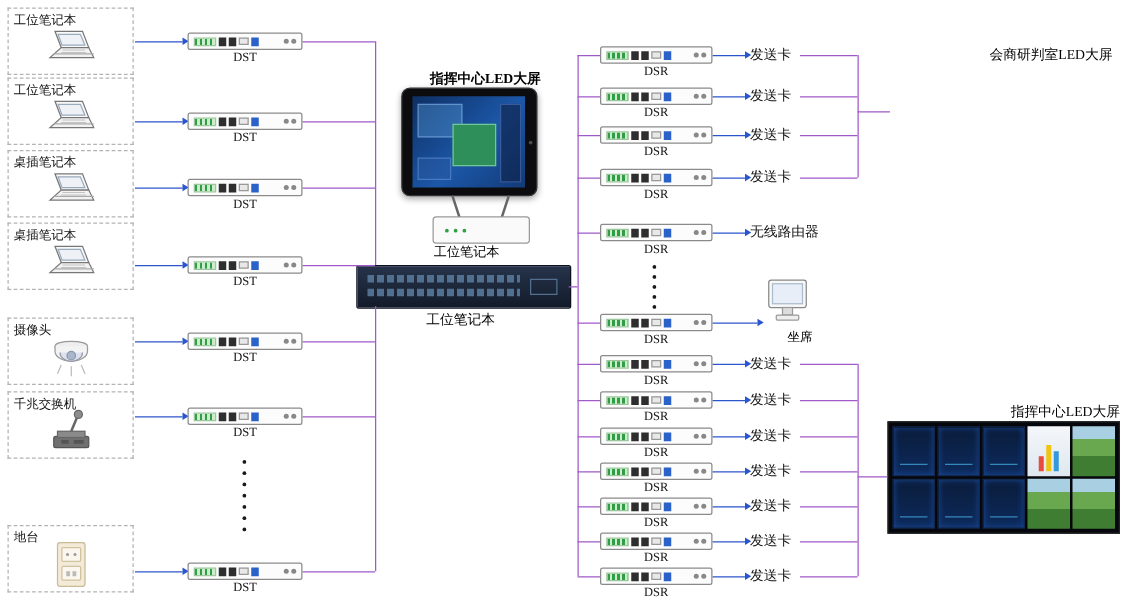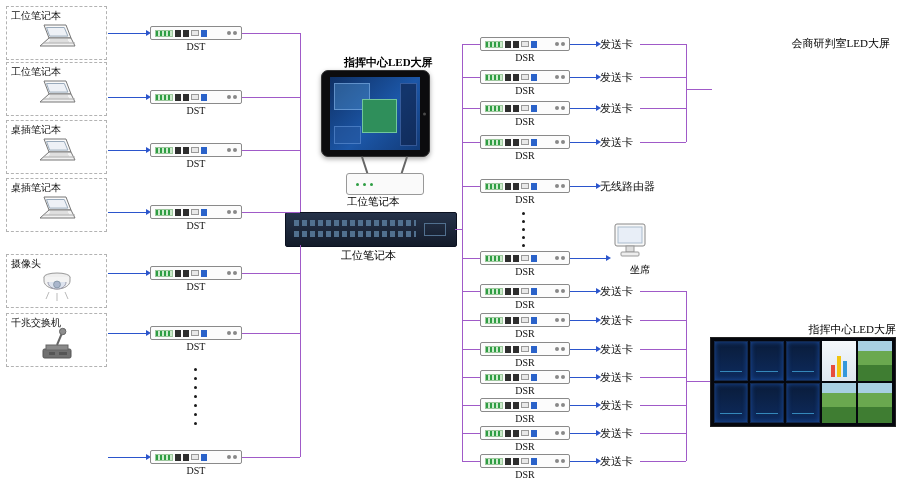--- a/index.html
+++ b/index.html
@@ -287,20 +287,32 @@
       <span class="src-label">千兆交换机</span>
       <span class="src-icon"><svg width="44" height="36" viewBox="0 0 44 36">
           <rect x="8" y="22" width="28" height="9" rx="1.5" fill="#707070" stroke="#555"></rect>
           <rect x="11" y="18" width="22" height="5" fill="#8a8a8a" stroke="#666"></rect>
           <rect x="14" y="25" width="6" height="3" fill="#555"></rect>
           <rect x="24" y="25" width="8" height="3" fill="#555"></rect>
           <line x1="22" y1="18" x2="27" y2="6" stroke="#666" stroke-width="2"></line>
           <circle cx="27.7" cy="4.5" r="3.2" fill="#8d8d8d" stroke="#666"></circle>
         </svg></span>
     </div>
+    <div class="src-box" style="top: 420px;">
+      <span class="src-label">地台</span>
+      <span class="src-icon"><svg width="40" height="40" viewBox="0 0 40 40">
+          <rect x="9" y="2" width="22" height="35" rx="2" fill="#f3ead8" stroke="#c9bb96"></rect>
+          <rect x="12.5" y="6" width="15" height="11" rx="1" fill="#fbf7ee" stroke="#cfc2a0"></rect>
+          <rect x="12.5" y="21" width="15" height="11" rx="1" fill="#fbf7ee" stroke="#cfc2a0"></rect>
+          <circle cx="17" cy="11.5" r="1.2" fill="#999"></circle>
+          <circle cx="23" cy="11.5" r="1.2" fill="#999"></circle>
+          <rect x="16" y="25" width="3" height="4" fill="#bbb"></rect>
+          <rect x="21" y="25" width="3" height="4" fill="#bbb"></rect>
+        </svg></span>
+    </div>
     <div class="device" style="left: 150px; top: 26px; width: 92px;">
       <span class="led"></span>
       <span class="prt"></span>
       <span class="prt"></span>
       <span class="prt w"></span>
       <span class="prt b"></span>
       <span class="kn first"></span>
       <span class="kn"></span>
     </div>
     <div class="dev-label" style="left: 150px; top: 42px; width: 92px;">DST</div>

